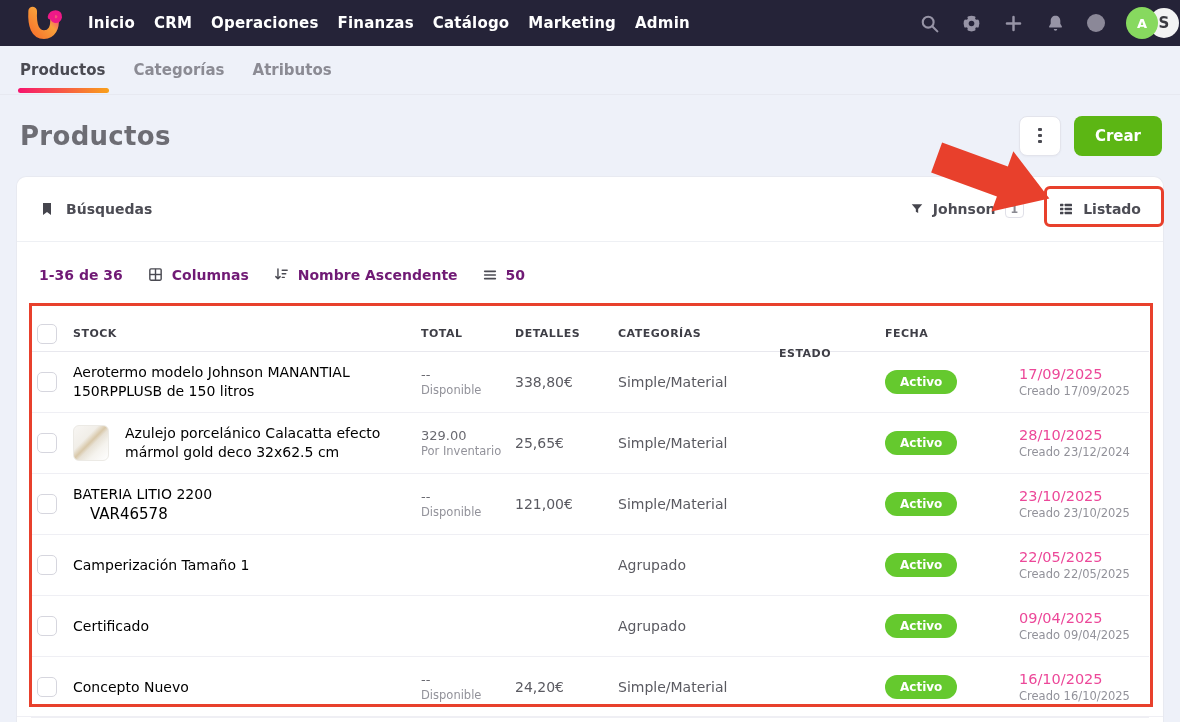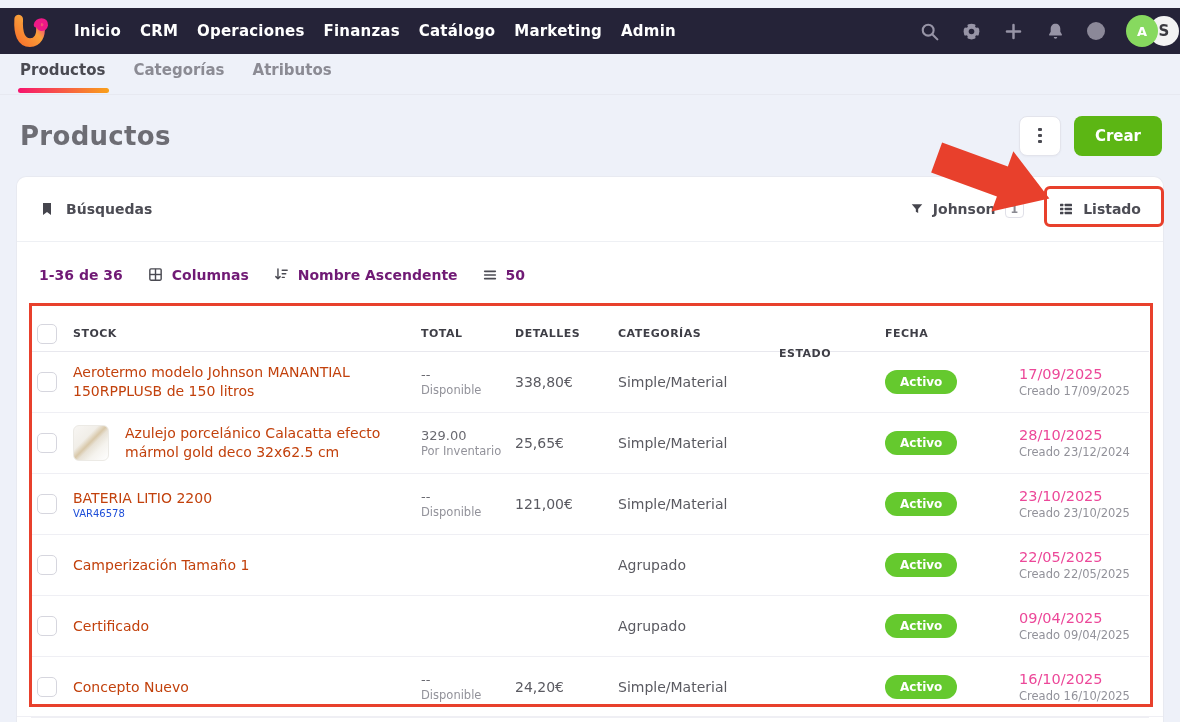--- a/index.html
+++ b/index.html
@@ -1,19 +1,19 @@
 <!DOCTYPE html>
 <html><head>
 <meta charset="utf-8">
 <style>
   html,body{margin:0;padding:0;background:#eef1f9;font-family:"DejaVu Sans","Liberation Sans",sans-serif;}
   .page{position:relative;width:1180px;height:722px;overflow:hidden;background:#eef1f9;}
 
   
-  .navbar{position:absolute;top:8px;left:0;right:0;height:46px;background:#252338;display:flex;align-items:center;padding:0 10px 0 10px;box-sizing:border-box;}
+  .navbar{position:absolute;top:0;left:0;right:0;height:46px;background:#252338;display:flex;align-items:center;padding:0 10px 0 24px;box-sizing:border-box;}
   .logo{width:40px;height:40px;display:flex;align-items:center;cursor:pointer;}
   .nav-menu{display:flex;gap:19px;margin-left:24px;}
   .nav-item{color:#fff;font-size:15px;font-weight:700;letter-spacing:.2px;cursor:pointer;white-space:nowrap;}
   .nav-right{margin-left:auto;display:flex;align-items:center;gap:21px;margin-right:-8px;}
   .nav-ic{width:21px;height:21px;color:#9794a6;display:flex;align-items:center;justify-content:center;cursor:pointer;}
   .nav-ic svg{width:100%;height:100%;}
   .circle-ph{width:18px;height:18px;border-radius:50%;background:#8b8898;}
   .avatar-stack{position:relative;width:52px;height:32px;flex:none;}
   .avatar-s{position:absolute;left:23px;top:1px;width:30px;height:30px;border-radius:50%;background:#f3f3f3;color:#3a3a40;font-weight:700;display:flex;align-items:center;justify-content:center;font-size:15px;z-index:1;}
   .avatar-a{position:absolute;left:0;top:0;width:32px;height:32px;border-radius:50%;background:#87d95f;color:#fff;font-weight:700;display:flex;align-items:center;justify-content:center;font-size:13px;z-index:2;}
@@ -51,22 +51,22 @@
   
   .table{margin:0 14px;}
   .thead,.trow{display:grid;grid-template-columns:42px 348px 94px 103px 133px 134px 134px 1fr;align-items:center;}
   .thead{height:44px;border-bottom:1px solid #e8e8ee;font-size:11px;font-weight:700;color:#3e3e46;letter-spacing:.5px;}
   .trow{height:60px;border-bottom:1px solid #efeff4;font-size:14px;color:#5a5a61;}
   .th-estado{padding-left:28px;margin-top:40px;}
   .c-check{display:flex;padding-left:6px;}
   .checkbox{width:20px;height:20px;border:1.5px solid #d6d6de;border-radius:5px;background:#fff;display:inline-block;box-sizing:border-box;cursor:pointer;}
   .c-name{display:flex;align-items:center;gap:16px;padding-right:26px;}
   .name-wrap{display:flex;flex-direction:column;}
-  .plink{color:#c2410c;cursor:pointer;line-height:1.35;text-decoration:none;}
-  .sku{color:#1d4ed8;font-size:10px;margin-top:1px;}
+  .plink{color:#000000;cursor:pointer;line-height:1.35;text-decoration:none;}
+  .sku{color:#000000;font-size:15px;margin-top:1px;margin-left:17px;}
   .thumb{width:36px;height:36px;border-radius:6px;flex:none;border:1px solid #eceae5;box-sizing:border-box;
          background:linear-gradient(135deg,#f8f6f3 0%,#f1eee8 35%,#d8c7a8 48%,#e8e2d6 56%,#f5f3ee 72%,#ffffff 100%);}
   .c-stock{display:flex;flex-direction:column;gap:1px;font-size:13px;color:#6a6a71;}
   .sub{font-size:11.5px;color:#92929a;}
   .badge{background:#65c92e;color:#fff;font-size:12px;font-weight:600;padding:5px 15px;border-radius:999px;display:inline-block;}
   .c-fecha{display:flex;flex-direction:column;gap:2px;}
   .date-main{font-size:14.5px;color:#ec4899;}
   .bottom-line{position:absolute;left:0;right:0;top:539px;border-top:1px solid #efeff4;}
 
   

